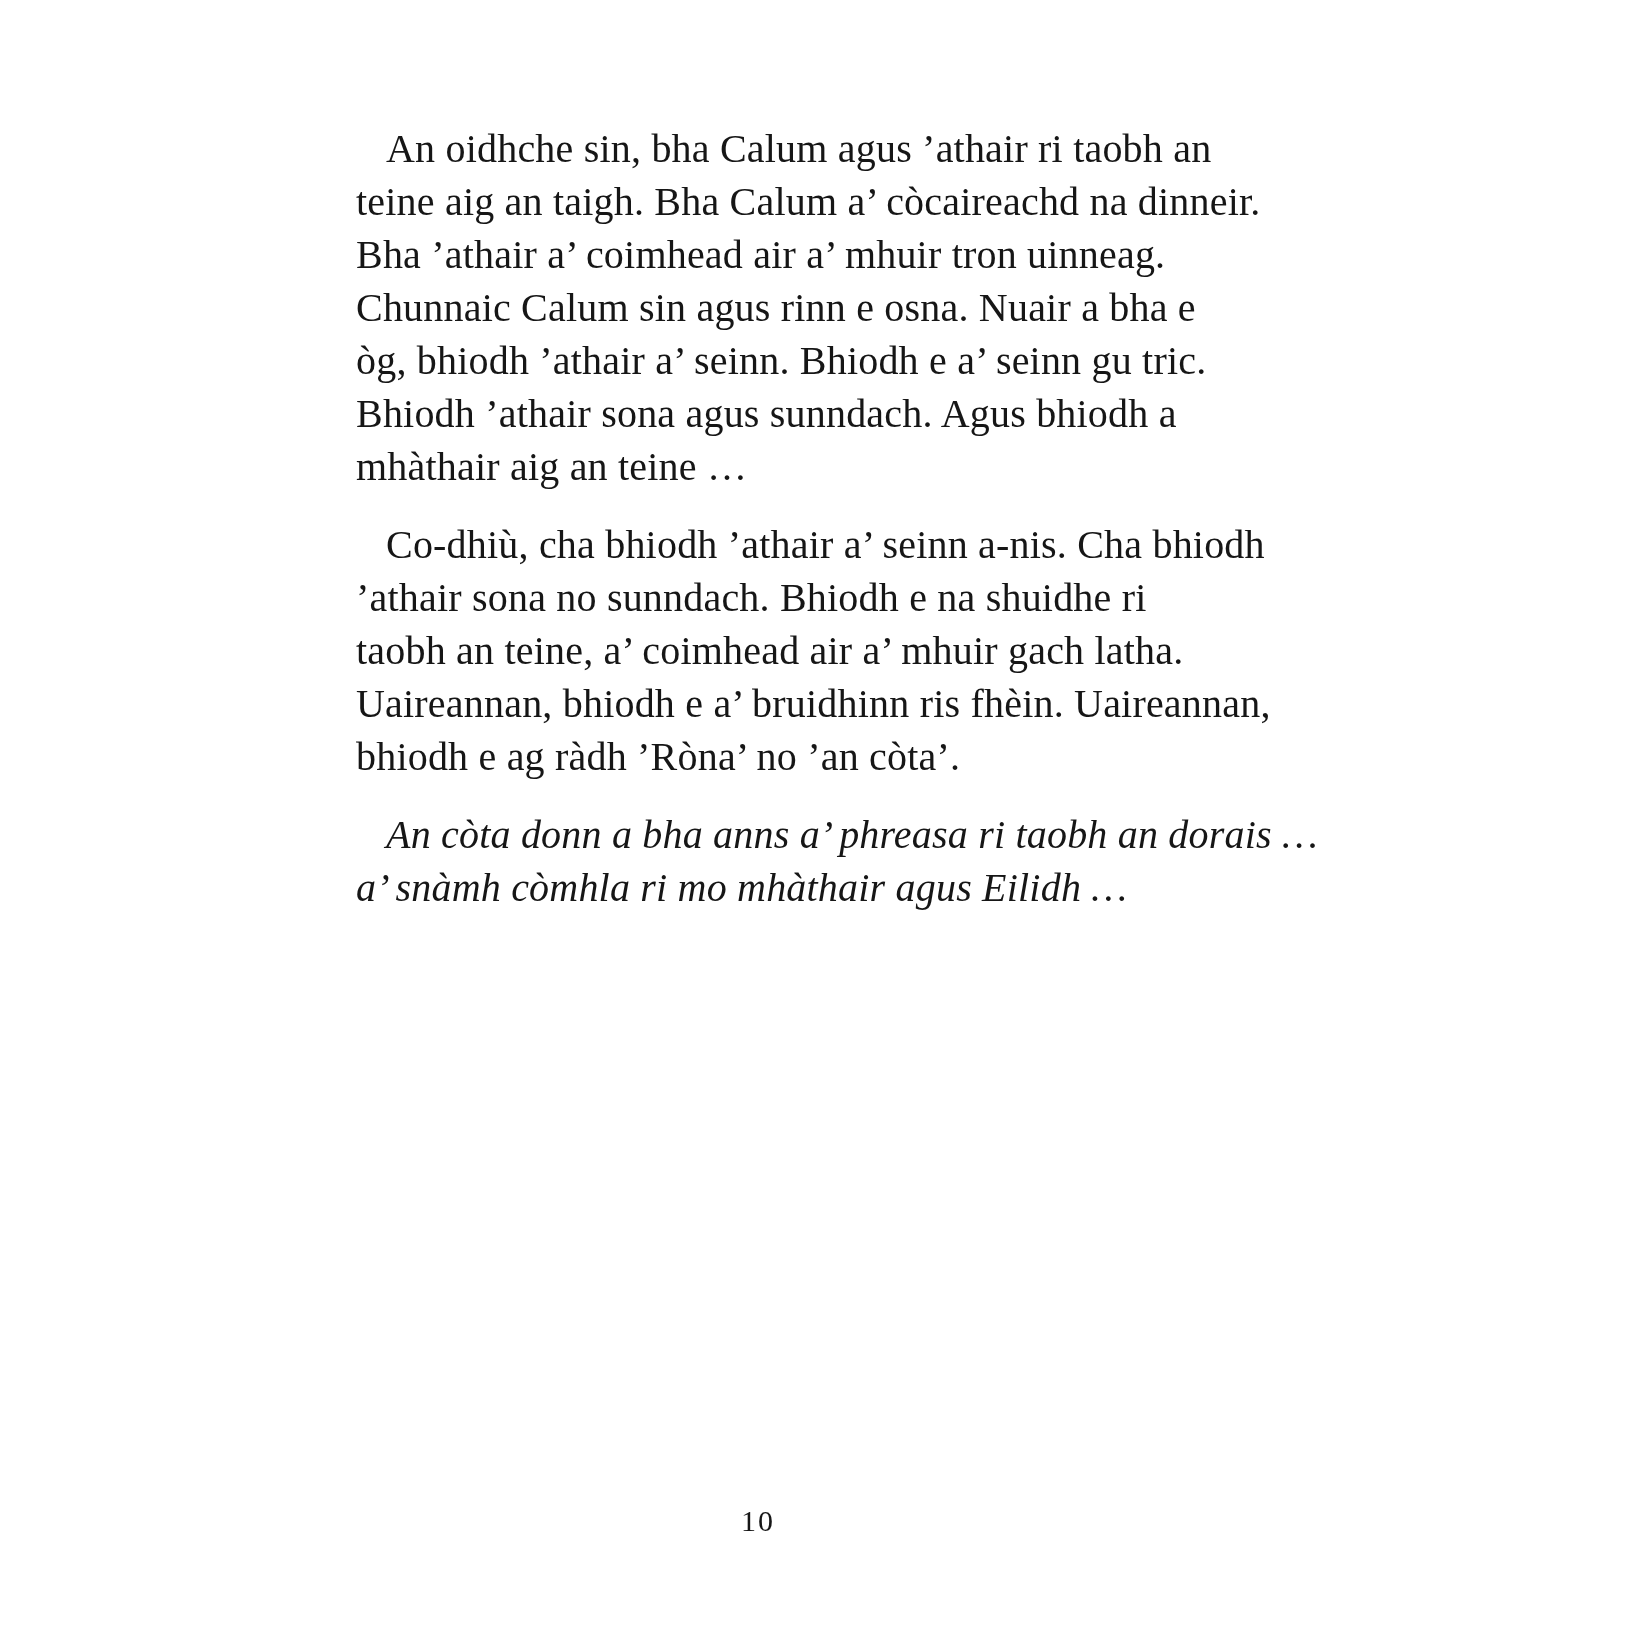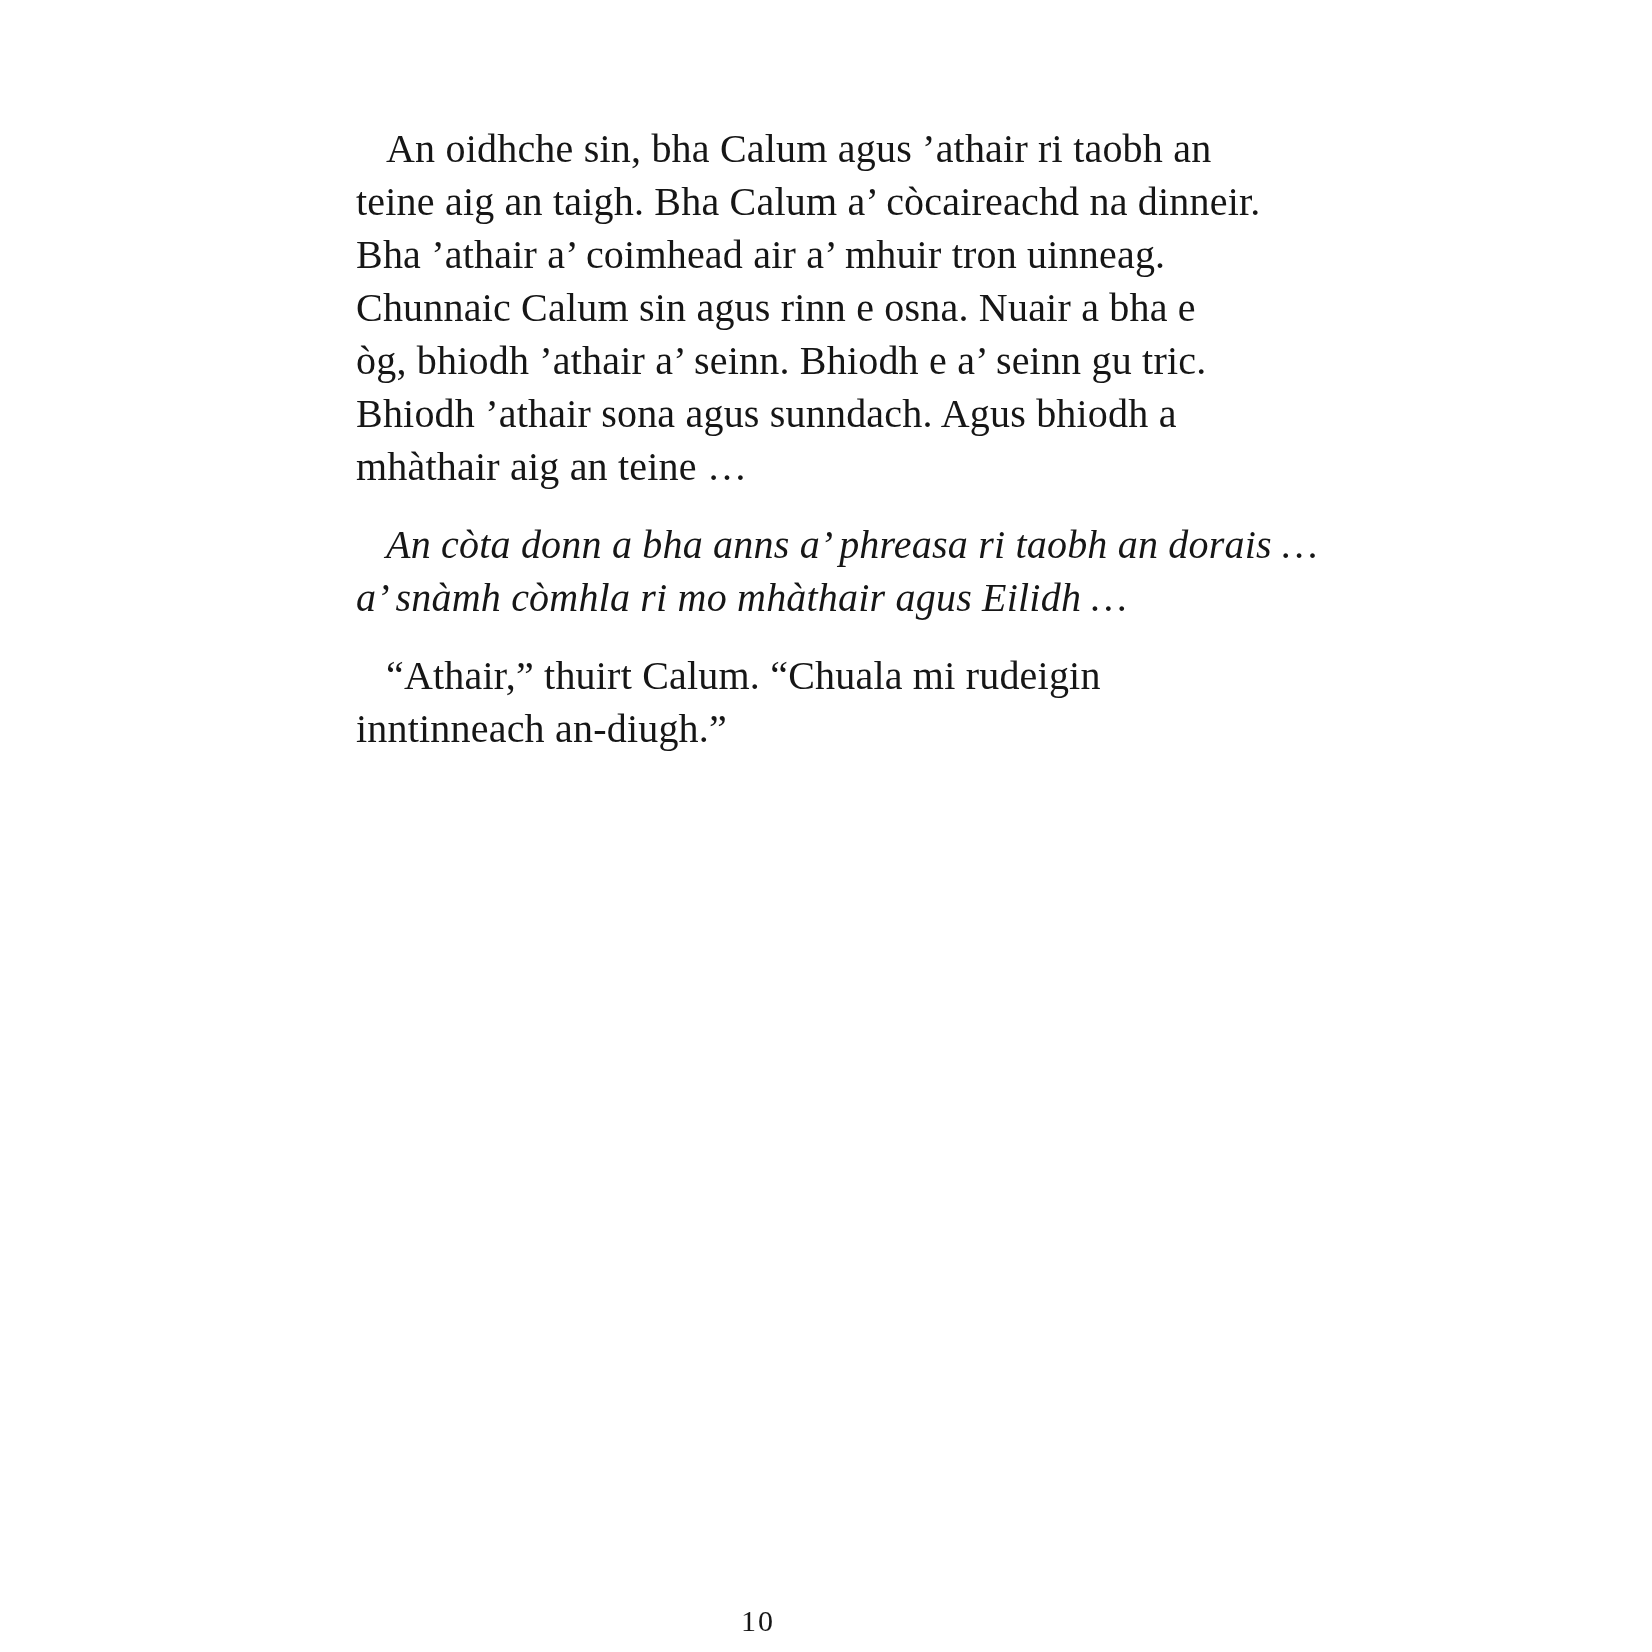--- a/index.html
+++ b/index.html
@@ -30,38 +30,41 @@
     white-space: pre;          
     letter-spacing: 0.2px;
   }
   .para.italic {
     font-style: italic;
   }
   .page-number {
     position: absolute;
     left: 0;
     right: 0;
-    top: 1604px;
+    top: 1504px;
     text-align: center;
     font-size: 30px;
     letter-spacing: 2px;
     color: #161616;
   }
 </style>
 </head>
 <body>
 
 <div class="page">
   <div class="text-block">
     <p class="para">An oidhche sin, bha Calum agus ’athair ri taobh an
 teine aig an taigh. Bha Calum a’ còcaireachd na dinneir.
 Bha ’athair a’ coimhead air a’ mhuir tron uinneag.
 Chunnaic Calum sin agus rinn e osna. Nuair a bha e
 òg, bhiodh ’athair a’ seinn. Bhiodh e a’ seinn gu tric.
 Bhiodh ’athair sona agus sunndach. Agus bhiodh a
 mhàthair aig an teine …</p>
+    <p class="para">Co-dhiù, cha bhiodh ’athair a’ seinn a-nis. Cha bhiodh
+’athair sona no sunndach. Bhiodh e na shuidhe ri
+taobh an teine, a’ coimhead air a’ mhuir gach latha.
+Uaireannan, bhiodh e a’ bruidhinn ris fhèin. Uaireannan,
+bhiodh e ag ràdh ’Ròna’ no ’an còta’.</p>
     <p class="para italic">An còta donn a bha anns a’ phreasa ri taobh an dorais …
 a’ snàmh còmhla ri mo mhàthair agus Eilidh …</p>
-    <p class="para">“Athair,” thuirt Calum. “Chuala mi rudeigin
-inntinneach an-diugh.”</p>
   </div>
   <div class="page-number">10</div>
 </div>
 
 </body></html>

